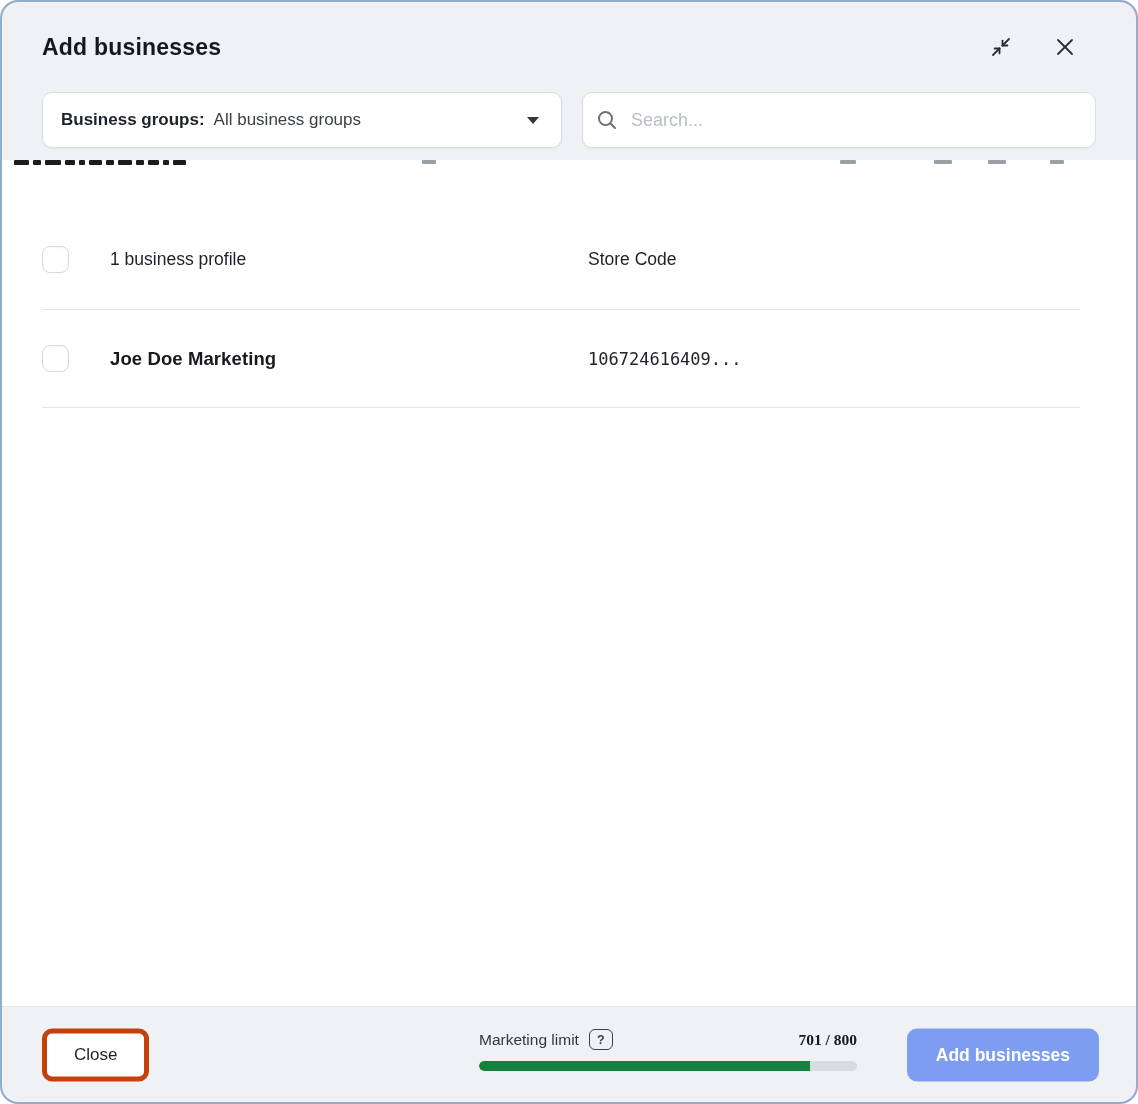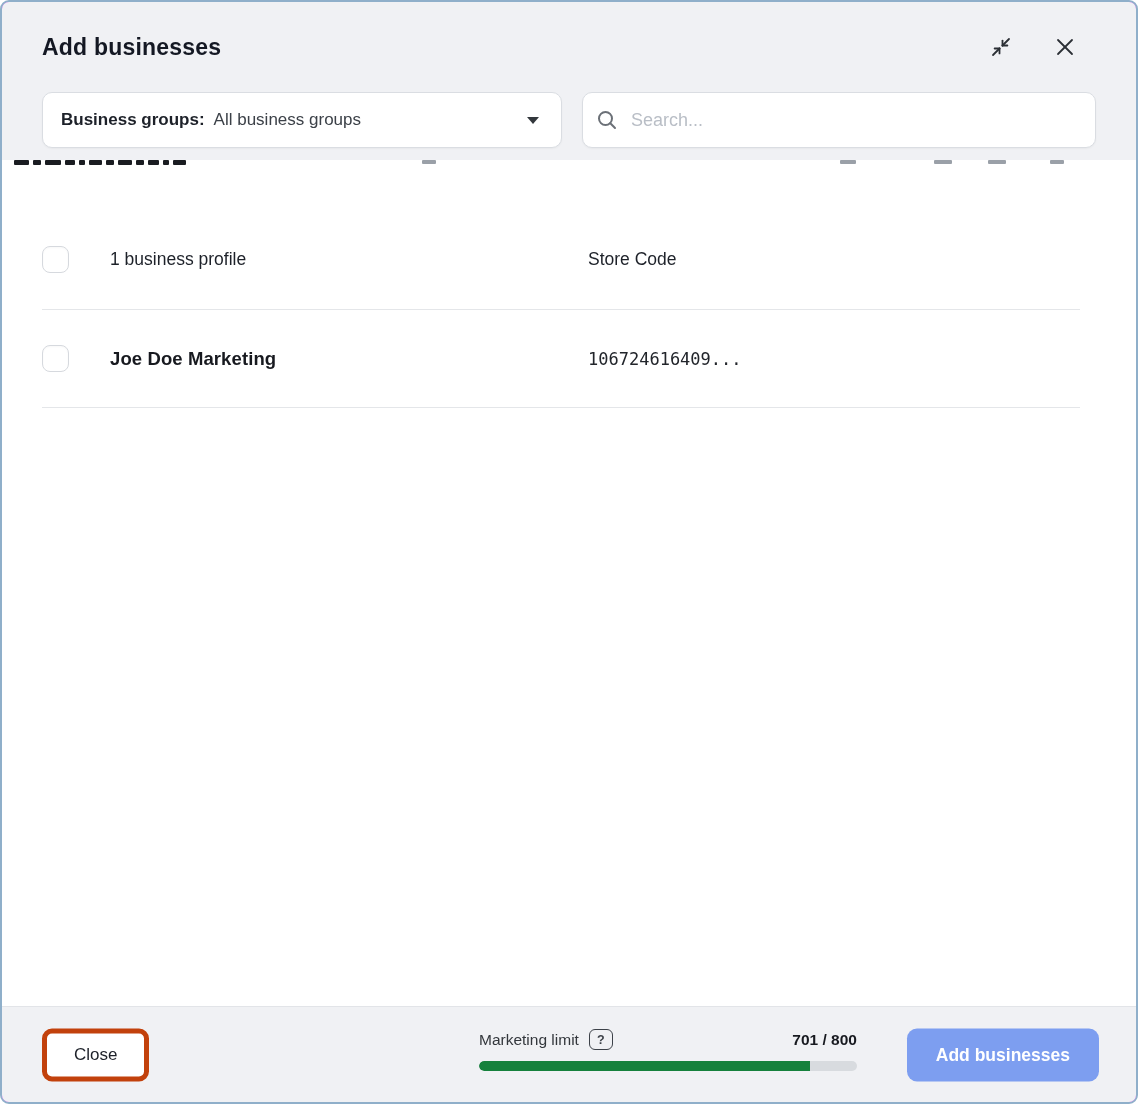--- a/index.html
+++ b/index.html
@@ -7,21 +7,21 @@
   body {
     font-family: "Liberation Sans", sans-serif;
     background: #ffffff;
     color: #17191f;
   }
   .dialog {
     position: relative;
     width: 1138px;
     height: 1104px;
     border: 2px solid #8fafca;
-    border-radius: 9px;
+    border-radius: 18px;
     overflow: hidden;
     background: #d946ef;
     display: flex;
     flex-direction: column;
   }
   
   .dialog-header {
     background: #f0f1f4;
     padding: 0 40px 12px 40px;
     flex: 0 0 auto;
@@ -144,21 +144,21 @@
   .help-icon {
     width: 24px; height: 21px;
     border: 1.6px solid #3c4148;
     border-radius: 6px;
     display: inline-flex; align-items: center; justify-content: center;
     font-size: 12.5px; color: #3c4148; font-weight: bold;
     cursor: pointer;
     background: transparent;
   }
   .limit-count {
-    font-family: Liberation Sans, sans-serif;
+    font-family: Liberation Serif, serif;
     font-size: 15.5px; font-weight: bold; color: #17191f;
   }
   .progress-track {
     margin-top: 11px;
     height: 10px; width: 100%;
     background: #d8dbdf;
     border-radius: 5px;
     overflow: hidden;
   }
   .progress-fill {

